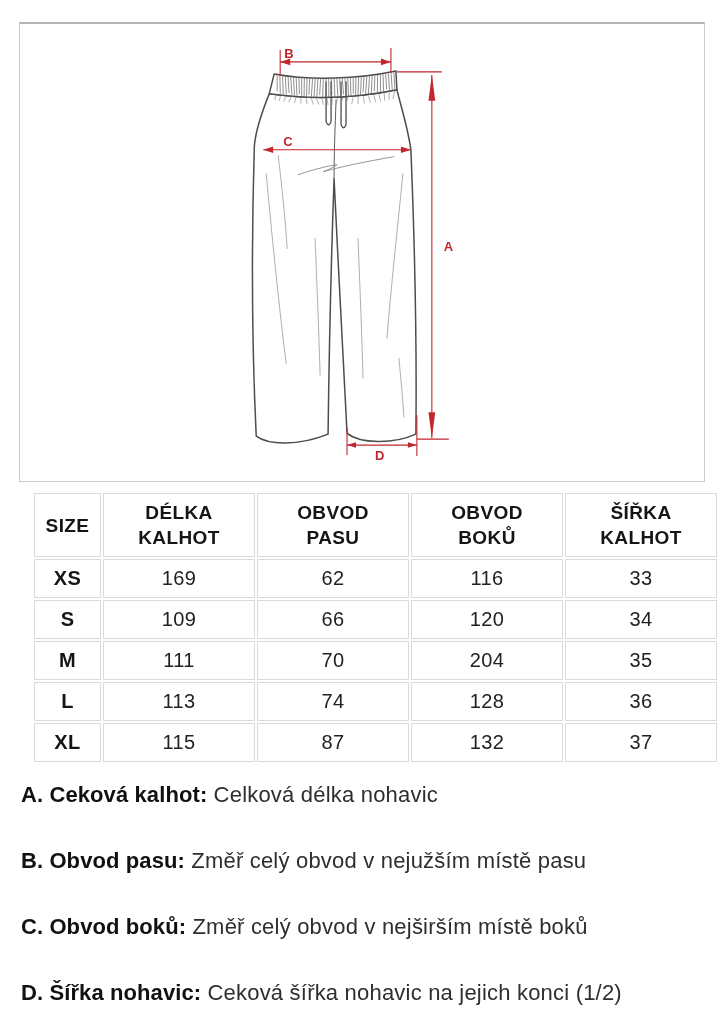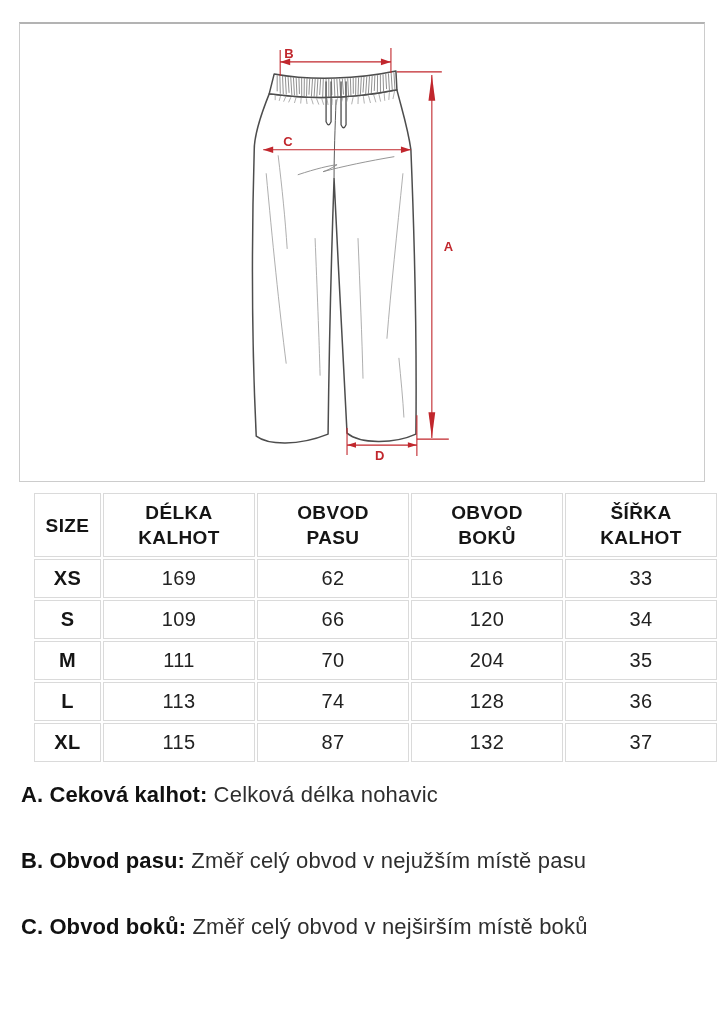--- a/index.html
+++ b/index.html
@@ -167,13 +167,14 @@
       <td>132</td>
       <td>37</td>
     </tr>
   </tbody>
 </table>
 
 <div class="legend">
   <p><b>A. Ceková kalhot:</b><span> Celková délka nohavic</span></p>
   <p><b>B. Obvod pasu:</b><span> Změř celý obvod v nejužším místě pasu</span></p>
   <p><b>C. Obvod boků:</b><span> Změř celý obvod v nejširším místě boků</span></p>
+  <p><b>D. Šířka nohavic:</b><span> Ceková šířka nohavic na jejich konci (1/2)</span></p>
 </div>
 
 </body></html>

